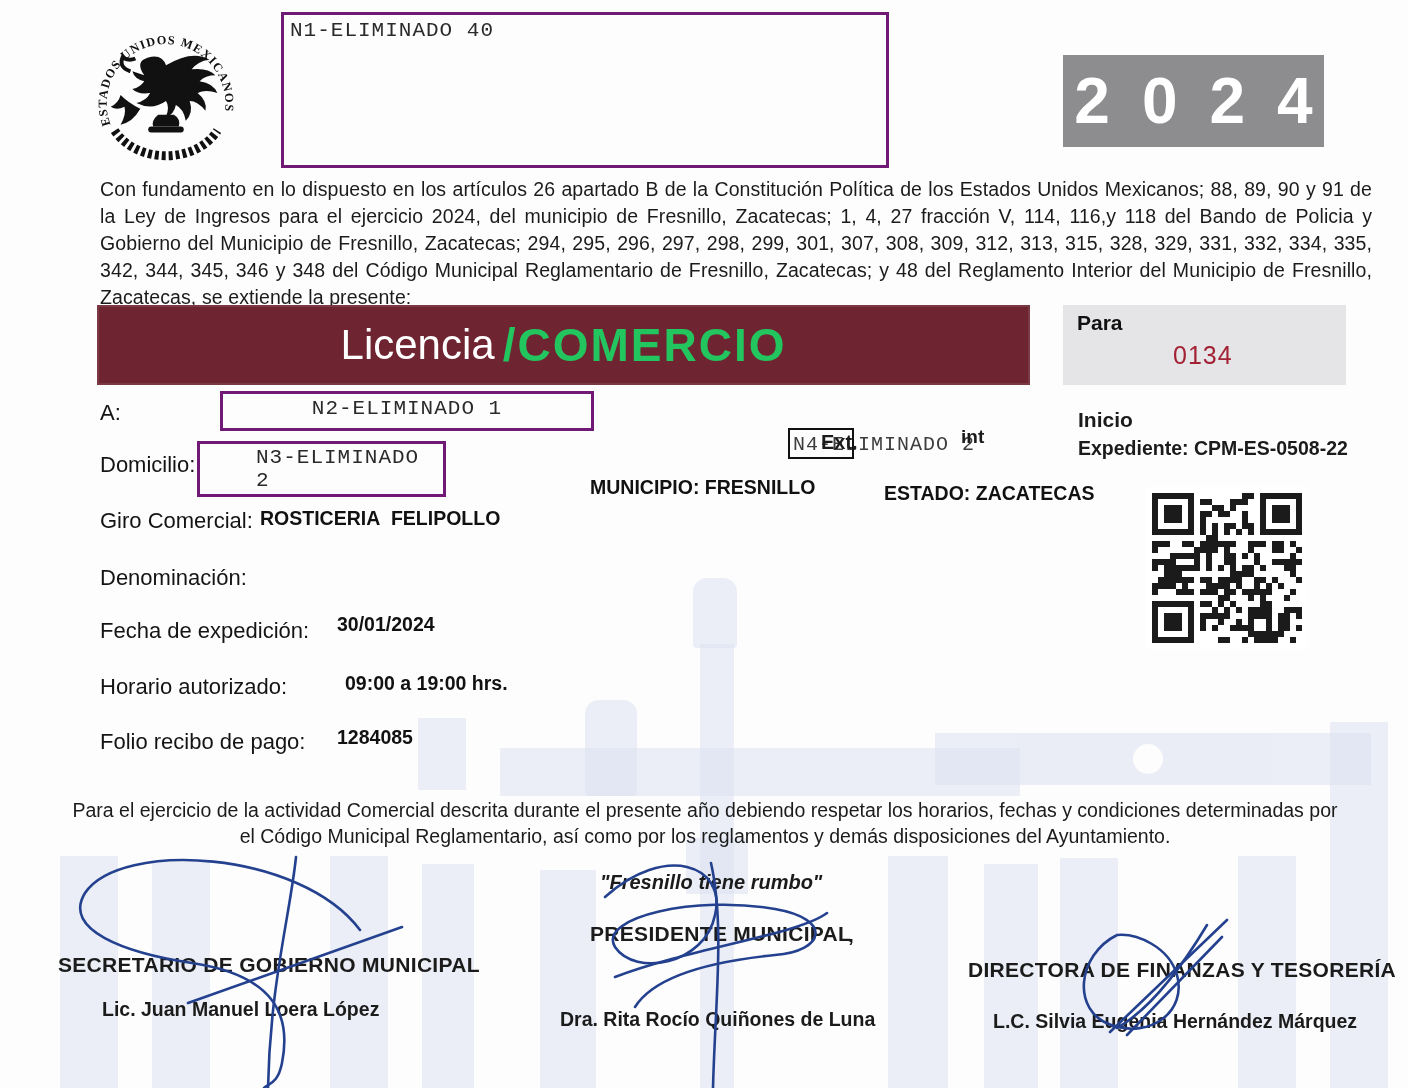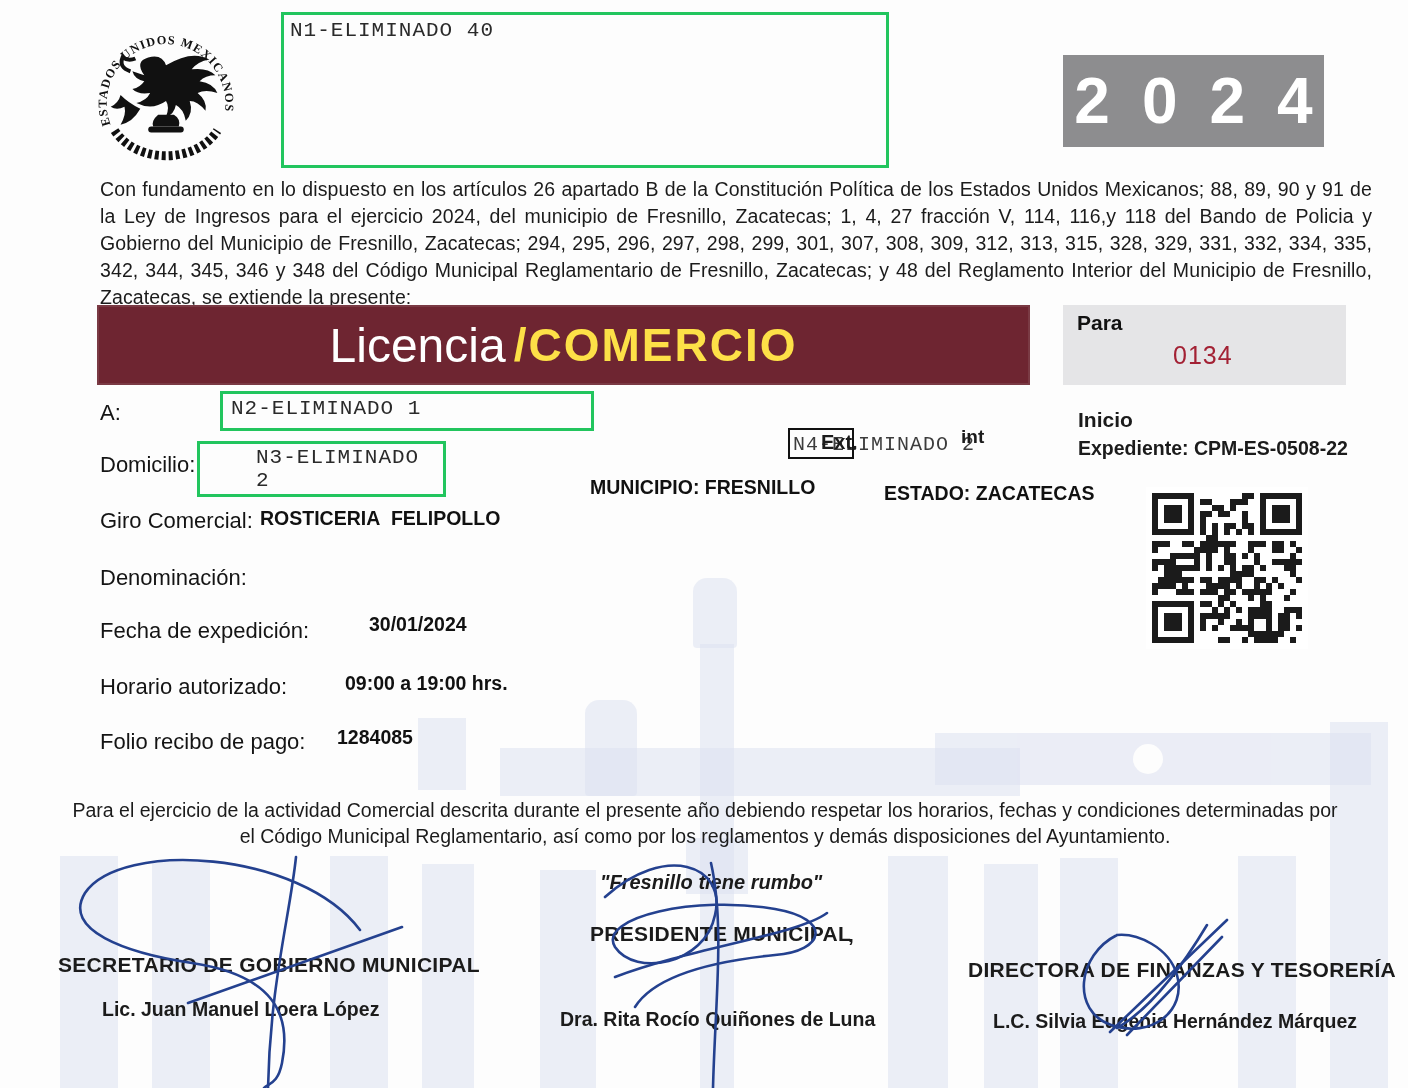--- a/index.html
+++ b/index.html
@@ -10,48 +10,48 @@
     font-family:"Liberation Sans", sans-serif; color:#1b1b1b;
   }
   .abs { position:absolute; }
   
   .wm { position:absolute; background:#dde1f1; opacity:.55; z-index:0; }
   .wm-round { border-radius:14px 14px 4px 4px; }
   .wm-hole { position:absolute; background:#fdfdfd; border-radius:50%; }
   
   #crest { left:85px; top:12px; width:162px; height:166px; z-index:1; }
   
-  .redact-box { border:3px solid #22c55e; background:transparent; z-index:2; }
+  .redact-box { border:3px solid #701a75; background:transparent; z-index:2; }
   .mono { font-family:"Liberation Mono","DejaVu Sans Mono",monospace; color:#2a2a2a; }
   #n1-box { left:281px; top:12px; width:608px; height:156px; }
   #n1-text { padding:4px 6px; font-size:21px; letter-spacing:1px; }
   
   #year-badge {
     left:1063px; top:55px; width:261px; height:92px; background:#8d8d8f;
     display:flex; align-items:center; justify-content:center; z-index:1;
   }
   #year-badge span { color:#fff; font-weight:bold; font-size:64px; letter-spacing:32px; padding-left:32px; }
   
   #legal { left:100px; top:176px; width:1272px; font-size:19.5px; line-height:27px;
     text-align:justify; letter-spacing:.1px; z-index:1; }
   
   #banner { left:97px; top:305px; width:933px; height:80px; background:#6e2531;
     display:flex; align-items:center; justify-content:center; z-index:1; box-shadow:0 0 0 2px #7a3a44 inset; }
-  #banner .t1 { color:#fff; font-size:48px; font-weight:500; }
-  #banner .t2 { color:#fde047; font-size:46px; font-weight:bold; letter-spacing:2px; margin-left:8px; }
+  #banner .t1 { color:#fff; font-size:42px; font-weight:500; }
+  #banner .t2 { color:#22c55e; font-size:46px; font-weight:bold; letter-spacing:2px; margin-left:8px; }
   
   #folio-box { left:1063px; top:305px; width:283px; height:80px; background:#e5e5e7; z-index:1; }
   #folio-label { position:absolute; left:14px; top:6px; font-weight:bold; font-size:21px; color:#111; }
   #folio-number { position:absolute; left:110px; top:36px; font-size:25px; color:#a32134; letter-spacing:1px; }
   #inicio-label { left:1078px; top:408px; font-weight:bold; font-size:21px; z-index:1; }
   #expediente { left:1078px; top:437px; font-weight:bold; font-size:19.5px; z-index:1; }
   
   .field-label { font-size:22px; color:#141414; z-index:1; }
   .field-value { font-weight:bold; font-size:19.5px; color:#111; z-index:1; }
-  #n2-box { left:220px; top:391px; width:374px; height:40px; }
+  #n2-box { left:220px; top:391px; width:374px; height:40px;text-align:center; }
   #n2-text { padding:3px 8px; font-size:21px; letter-spacing:1px; }
   #n3-box { left:197px; top:441px; width:249px; height:56px; }
   #n3-text { padding:2px 8px; font-size:21px; letter-spacing:1px;margin-left:48px; }
   #n4-frame { left:788px; top:428px; width:66px; height:31px; border:2px solid #111; z-index:2; }
   #n4-text { left:793px; top:433px; font-size:20px; letter-spacing:1px; color:#3c3c3c; z-index:2; }
   #ext-label { left:821px; top:431px; font-weight:bold; font-size:20px; z-index:3; }
   #int-label { left:961px; top:426px; font-weight:bold; font-size:19px; z-index:3; }
   
   #qr-wrap { left:1146px; top:487px; width:162px; height:162px; z-index:1; }
   
@@ -147,21 +147,21 @@
 
   <div class="abs field-value" style="left:590px; top:476px;">MUNICIPIO: FRESNILLO</div>
   <div class="abs field-value" style="left:884px; top:482px;">ESTADO: ZACATECAS</div>
 
   <div class="abs field-label" style="left:100px; top:508px;">Giro Comercial:</div>
   <div class="abs field-value" style="left:260px; top:507px; word-spacing:6px;">ROSTICERIA FELIPOLLO</div>
 
   <div class="abs field-label" style="left:100px; top:565px;">Denominación:</div>
 
   <div class="abs field-label" style="left:100px; top:618px;">Fecha de expedición:</div>
-  <div class="abs field-value" style="left:337px; top:613px;margin-left:32px;">30/01/2024</div>
+  <div class="abs field-value" style="left:337px; top:613px;">30/01/2024</div>
 
   <div class="abs field-label" style="left:100px; top:674px;">Horario autorizado:</div>
   <div class="abs field-value" style="left:345px; top:672px;">09:00 a 19:00 hrs.</div>
 
   <div class="abs field-label" style="left:100px; top:729px;">Folio recibo de pago:</div>
   <div class="abs field-value" style="left:337px; top:726px;">1284085</div>
 
   <svg id="qr-wrap" class="abs" viewBox="0 0 27 27">
     <rect x="0" y="0" width="27" height="27" fill="#fff"></rect>
     <g id="qr-modules" fill="#1b1b1b">

